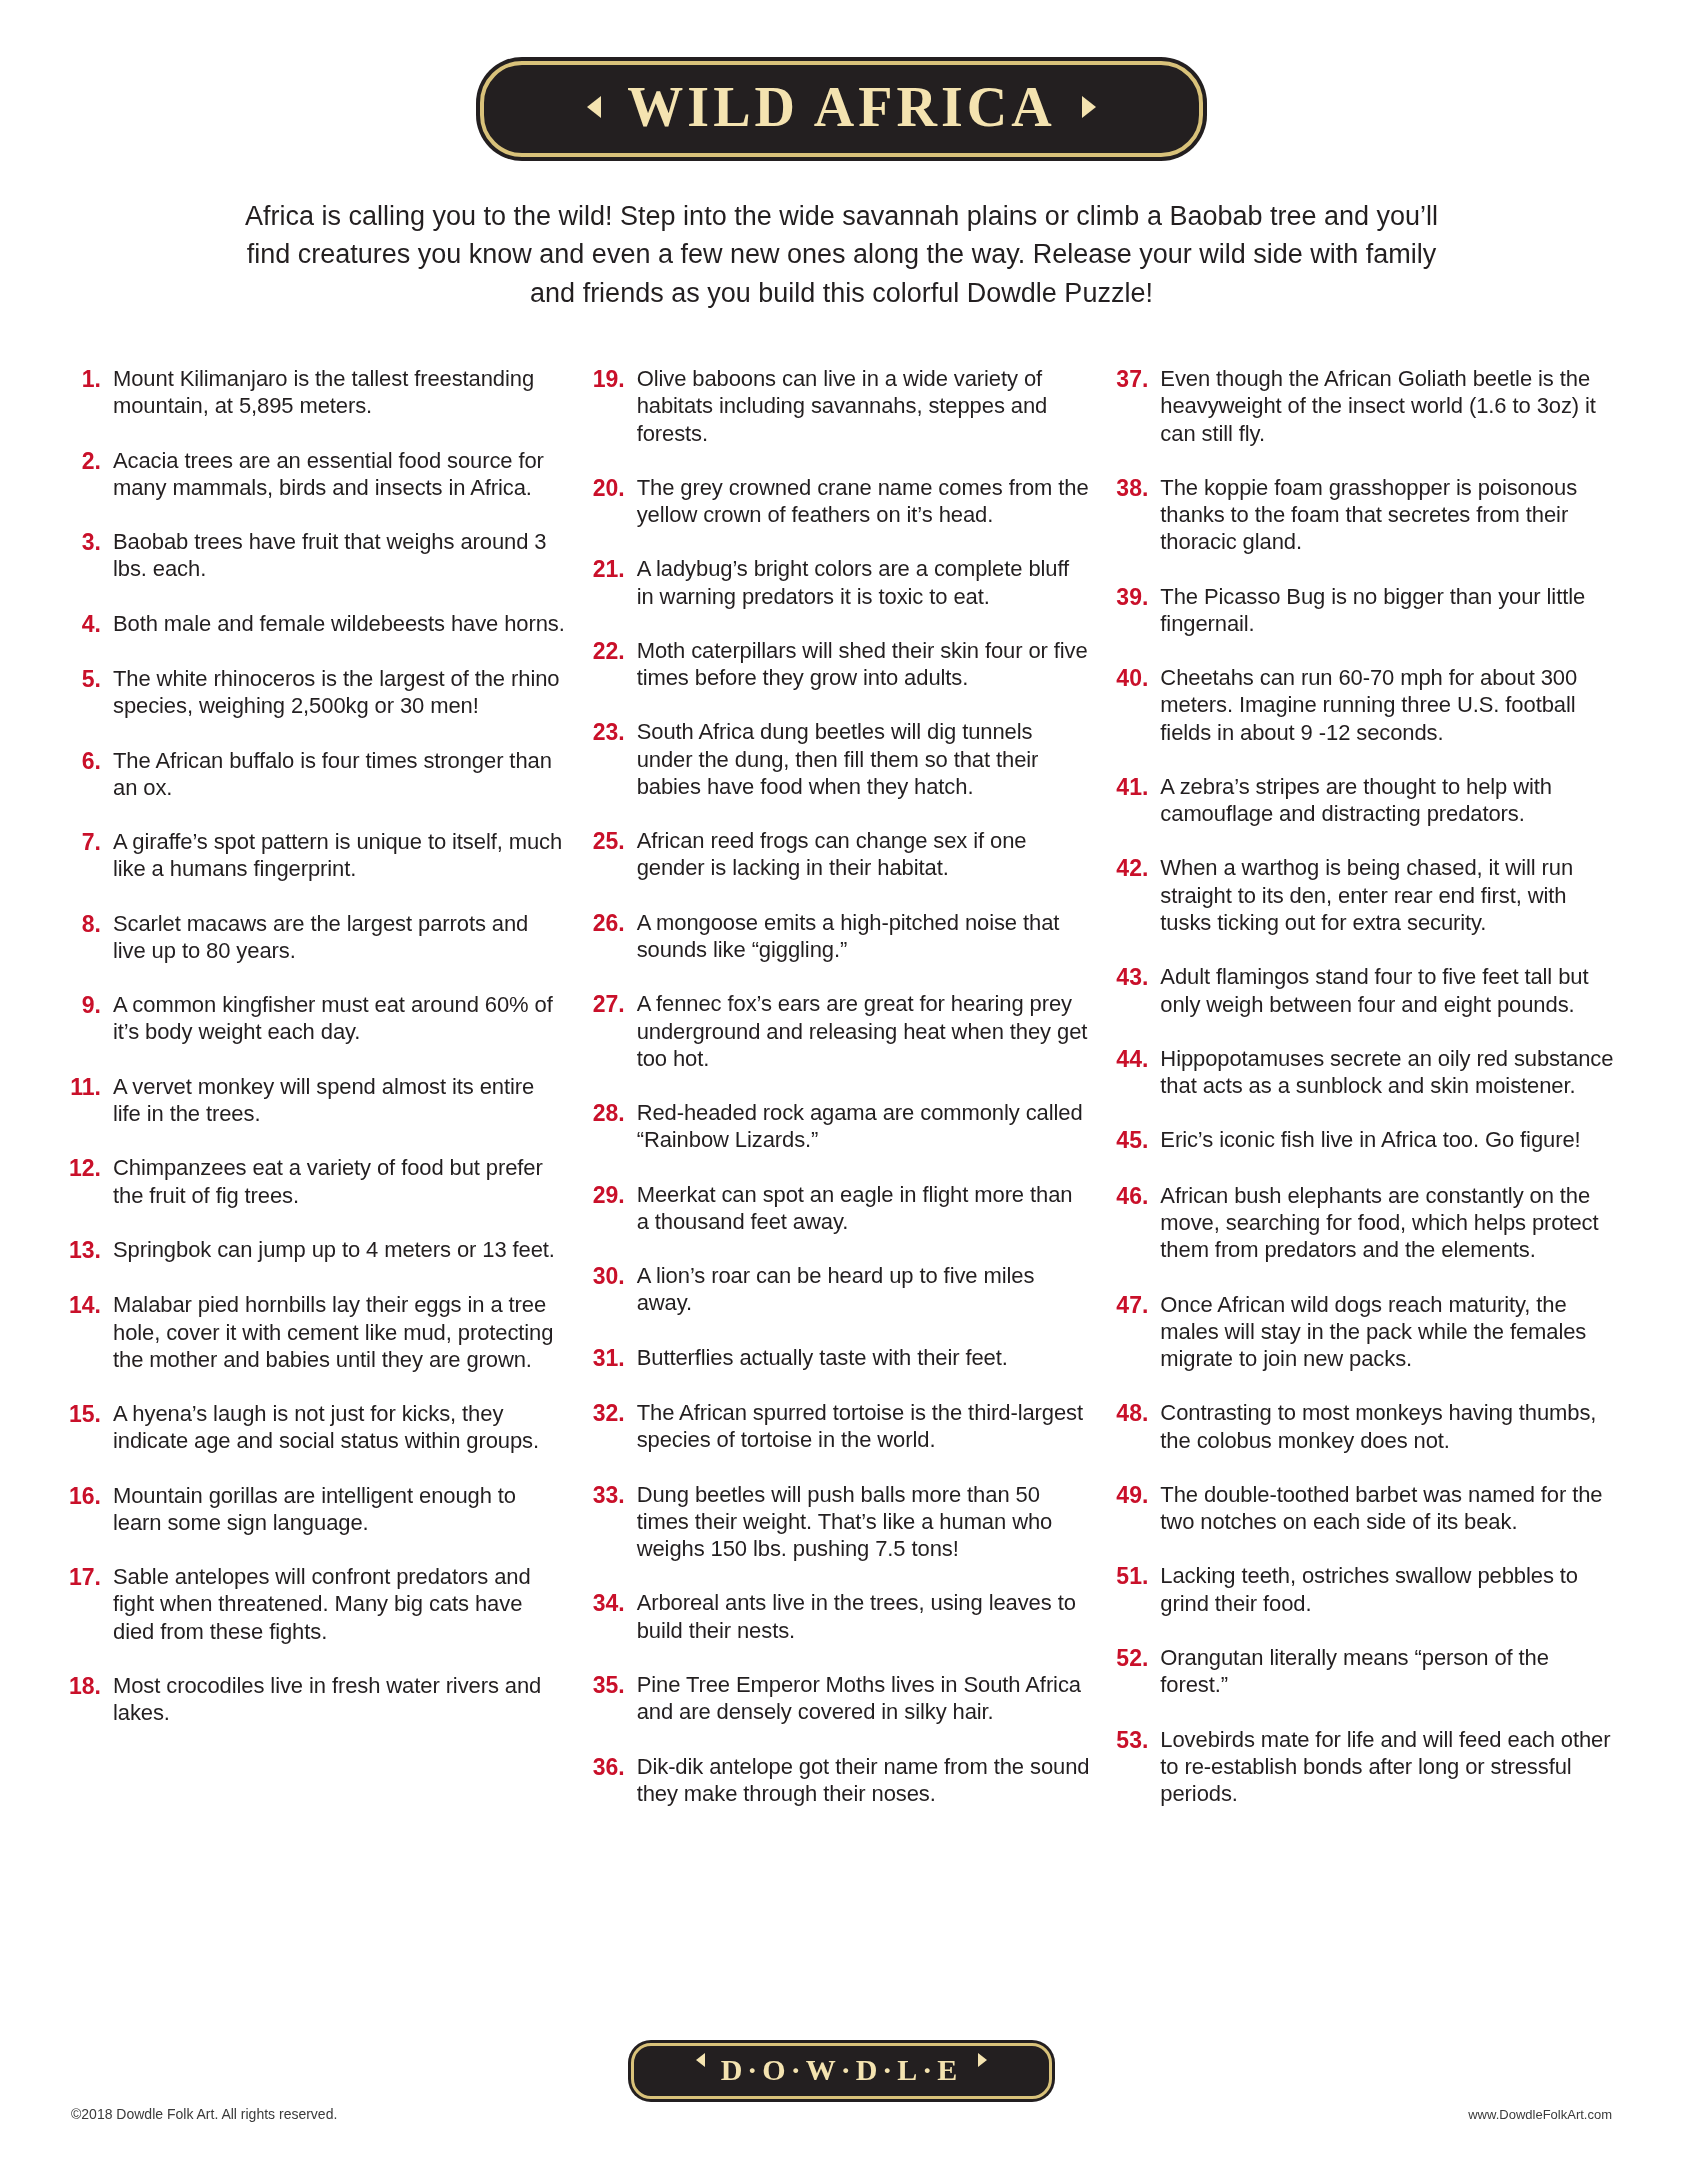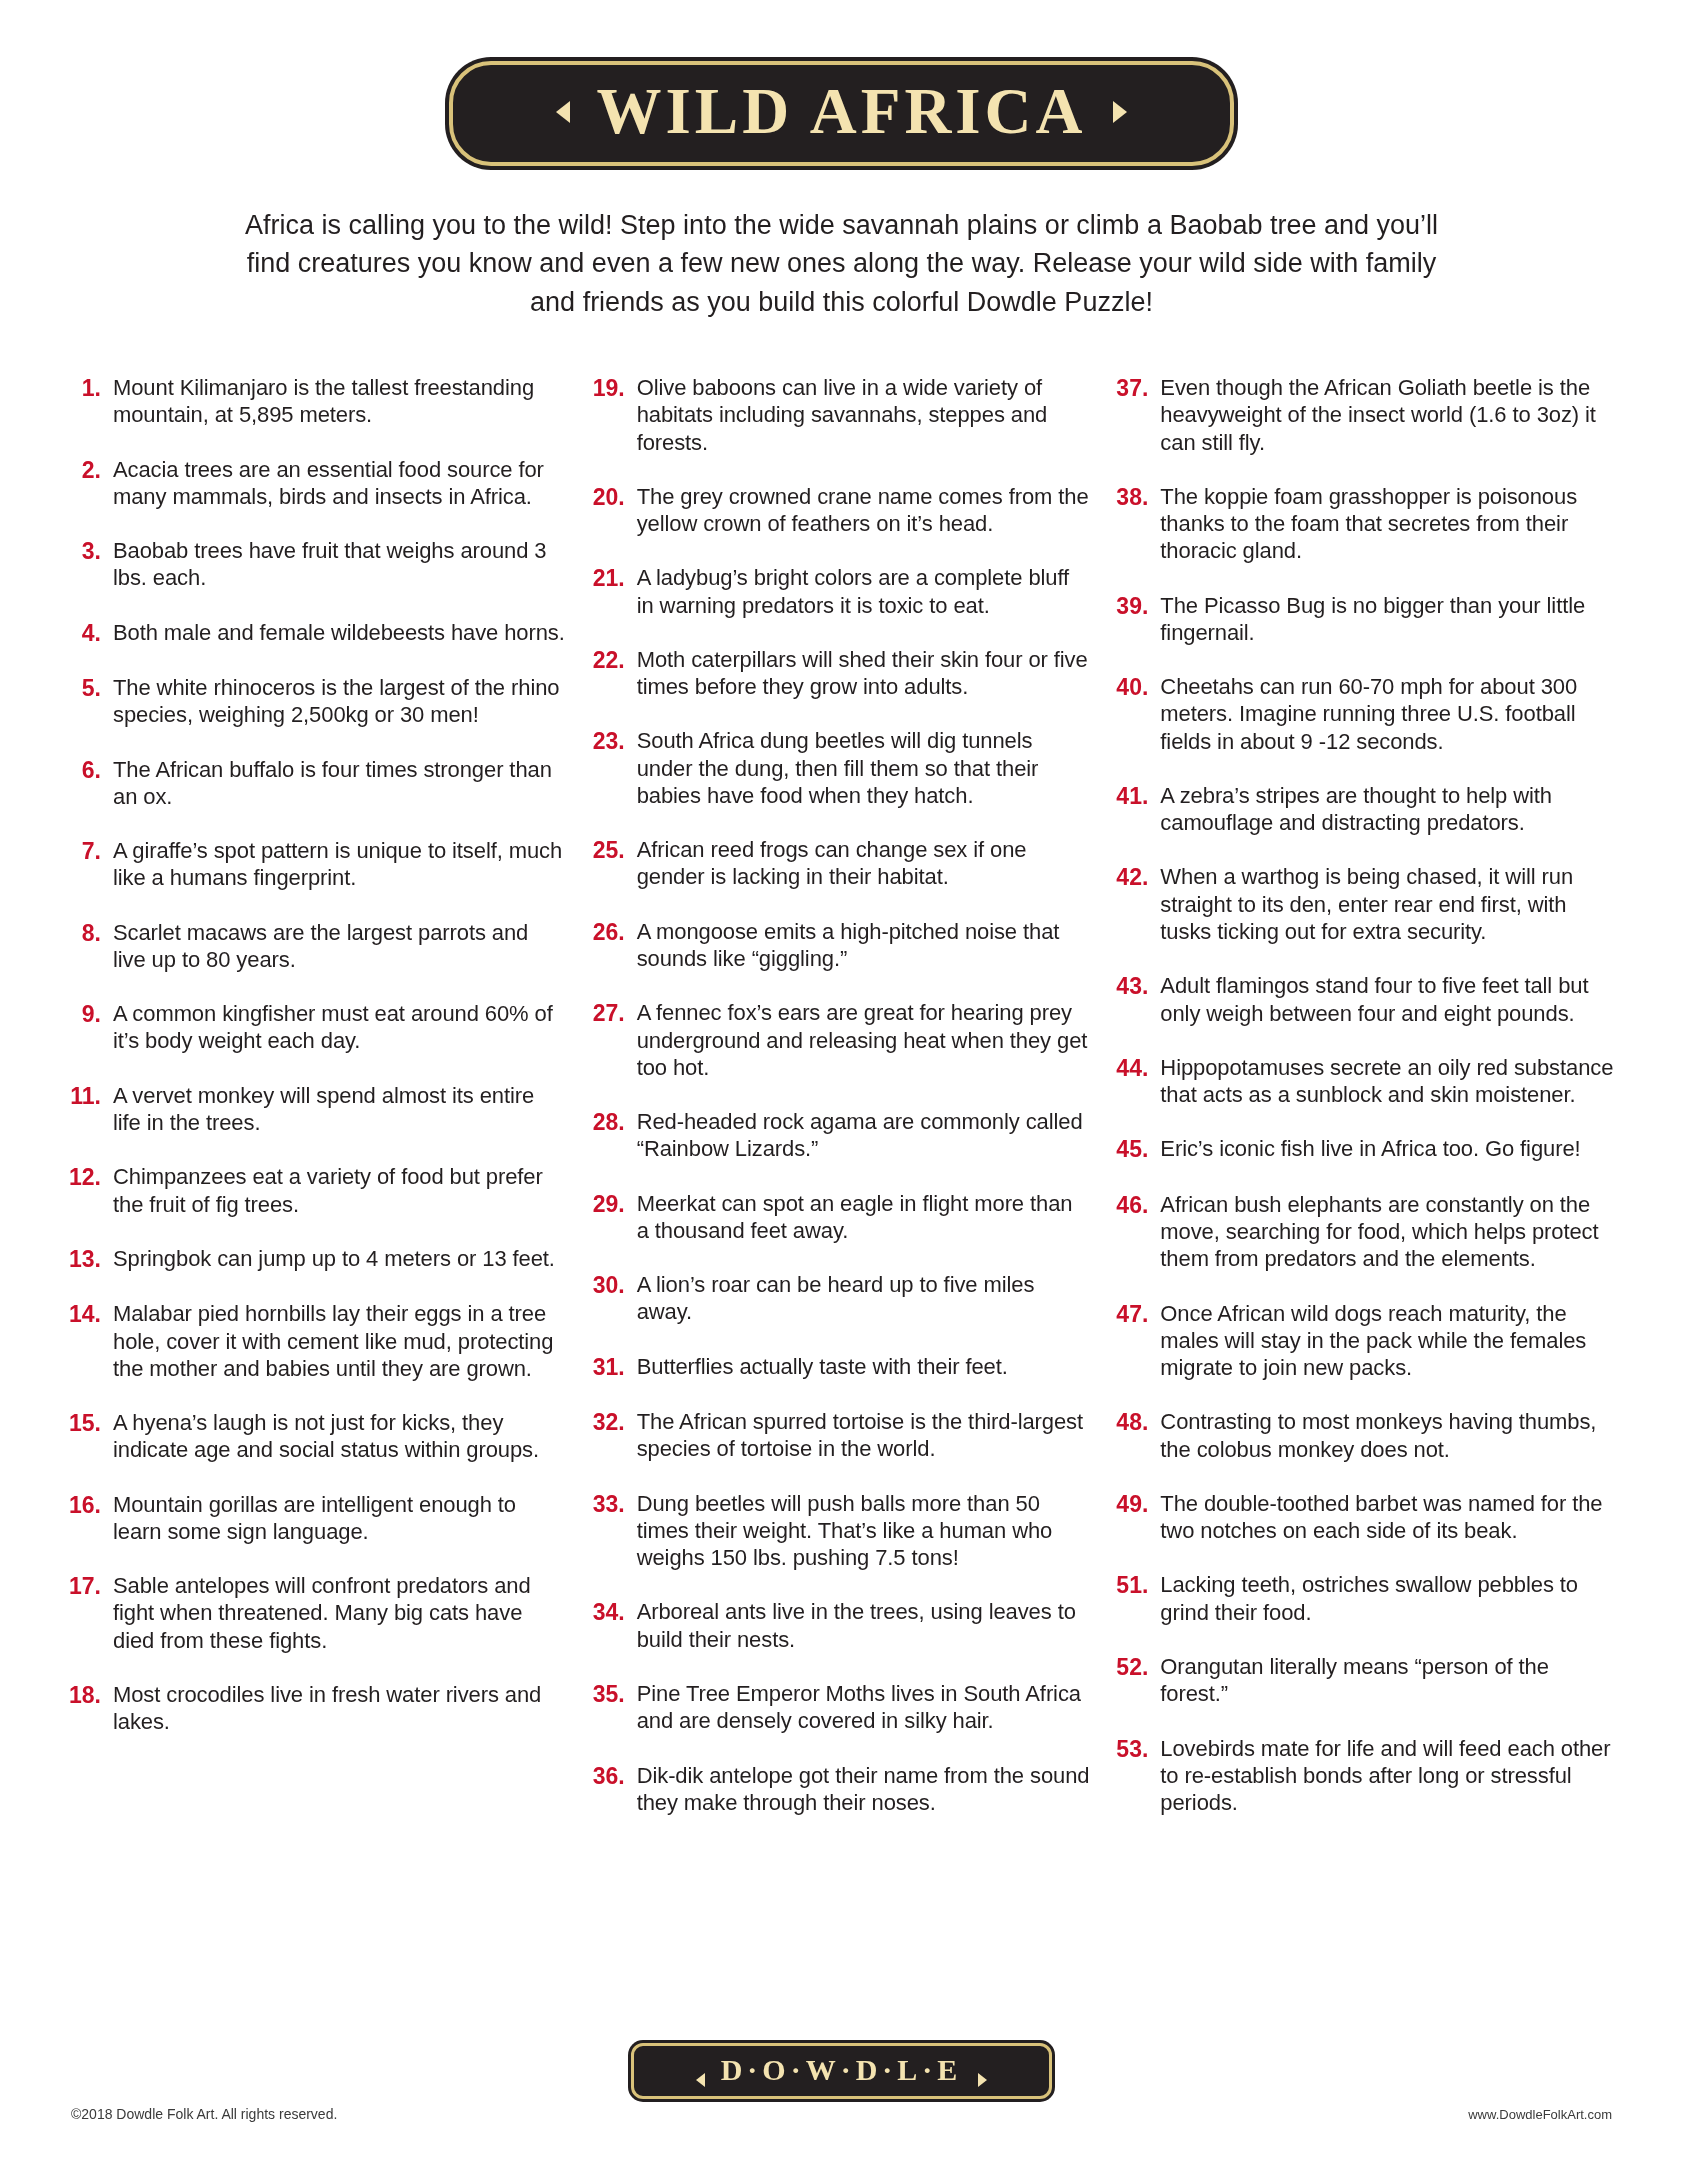--- a/index.html
+++ b/index.html
@@ -36,21 +36,21 @@
     border-radius: 42px;
     box-shadow: 0 0 0 4px #231f20;
     padding: 14px 77px 18px 77px;
     display: flex;
     align-items: center;
     justify-content: center;
   }
   .plaque-title {
     font-family: "Liberation Serif", serif;
     font-weight: bold;
-    font-size: 65px;
+    font-size: 56px;
     letter-spacing: 4px;
     color: #f4e3b0;
     line-height: 1;
     white-space: nowrap;
   }
   .plaque-dot {
     width: 0;
     height: 0;
     border-top: 11px solid transparent;
     border-bottom: 11px solid transparent;
@@ -111,25 +111,25 @@
     bottom: 46px;
     height: 89px;
   }
   .logo-wrap {
     display: flex;
     justify-content: center;
   }
   .logo-plaque {
     background: #231f20;
     border: 3px solid #d9c27a;
-    border-radius: 12px;
+    border-radius: 20px;
     box-shadow: 0 0 0 3px #231f20;
     padding: 7px 46px 9px 46px;
     display: flex;
-    align-items: flex-end;
+    align-items: flex-start;
   }
   .logo-text {
     font-family: "Liberation Serif", serif;
     font-size: 30px;
     letter-spacing: 5px;
     color: #f4e3b0;
     font-weight: bold;
     white-space: nowrap;
   }
   .logo-dot {

